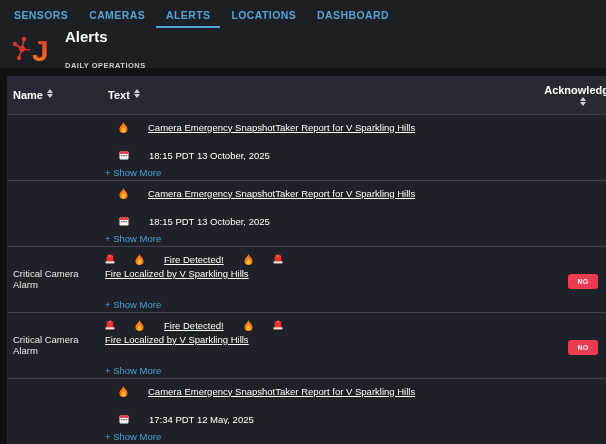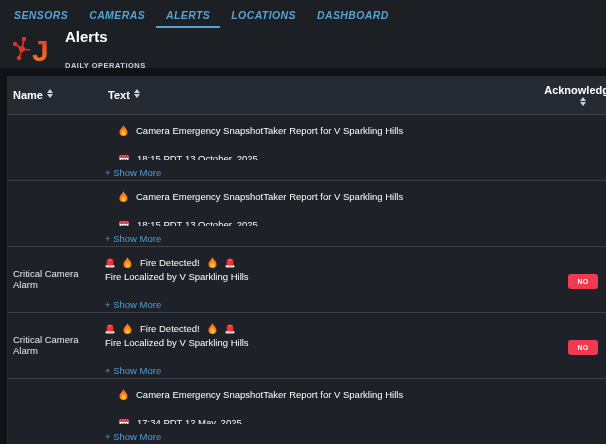--- a/index.html
+++ b/index.html
@@ -7,21 +7,21 @@
   body {
     background:#0f1114;
     font-family:"Liberation Sans", sans-serif;
     position:relative;
   }
   
   .topbar { background:#1c1f24; height:68px; width:100%; }
   .nav { display:flex; align-items:stretch; padding-left:4px; height:30px; gap:1px; }
   .nav-item {
     color:#57a3d6; font-size:10.5px; font-weight:bold; letter-spacing:.4px;
-    display:flex; align-items:center; padding:12px 10px; position:relative; cursor:pointer;font-style:italic;
+    display:flex; align-items:center; padding:12px 10px; position:relative; cursor:pointer;
   }
   .nav-item.active::after {
     content:""; position:absolute; left:0; right:0; bottom:2px; height:2px; background:#57a3d6;
   }
   .brand-row { display:flex; align-items:center; gap:9px; padding-left:10px; height:38px; }
   .brand-logo { width:46px; height:38px; flex:0 0 auto; }
   .title { font-size:15px; font-weight:bold; color:#ffffff; line-height:16px; }
   .subtitle { font-size:7.5px; font-weight:bold; color:#c9ced4; letter-spacing:.5px; margin-top:16px; }
   
   .table-viewport {
@@ -40,22 +40,22 @@
   .sorter { display:inline-flex; flex-direction:column; gap:1px; }
   .sorter i { display:block; width:0; height:0; border-left:3.5px solid transparent; border-right:3.5px solid transparent; }
   .sorter .up { border-bottom:4px solid #cfd4da; }
   .sorter .dn { border-top:4px solid #cfd4da; }
   tbody td { border-top:1px solid #3c424b; height:64px; }
   td.name-cell { vertical-align:middle; color:#e8eaed; font-size:9.5px; padding-left:5px; }
   td.text-cell { vertical-align:top; padding:7px 0 0 2px; }
   td.ack-cell { vertical-align:middle; text-align:center; }
   .clamp { height:38px; overflow:hidden; }
   .clamp.indent { padding-left:14px; }
-  .line { height:14px; display:flex; align-items:flex-end; gap:8px; white-space:nowrap;
-          color:#ffffff; font-size:9.5px; }
+  .line { height:14px; display:flex; align-items:flex-start; gap:20px; white-space:nowrap;
+          color:#ffffff; font-size:9.5px;text-decoration:underline; }
   .line .icn { display:inline-flex; flex:0 0 auto; }
   .show-more { display:inline-block; margin-top:7px; color:#4f9fd6; font-size:9.5px; cursor:pointer; text-decoration:none; }
   .badge {
     display:inline-block; background:#ef3b51; color:#ffffff; font-size:7px; font-weight:bold;
     letter-spacing:.3px; padding:4px 9px; border-radius:3px; cursor:pointer;
   }
   tr.sliver td { height:20px; background:#232730; border-top:1px solid #3c424b; }
 </style>
 </head>
 <body>

